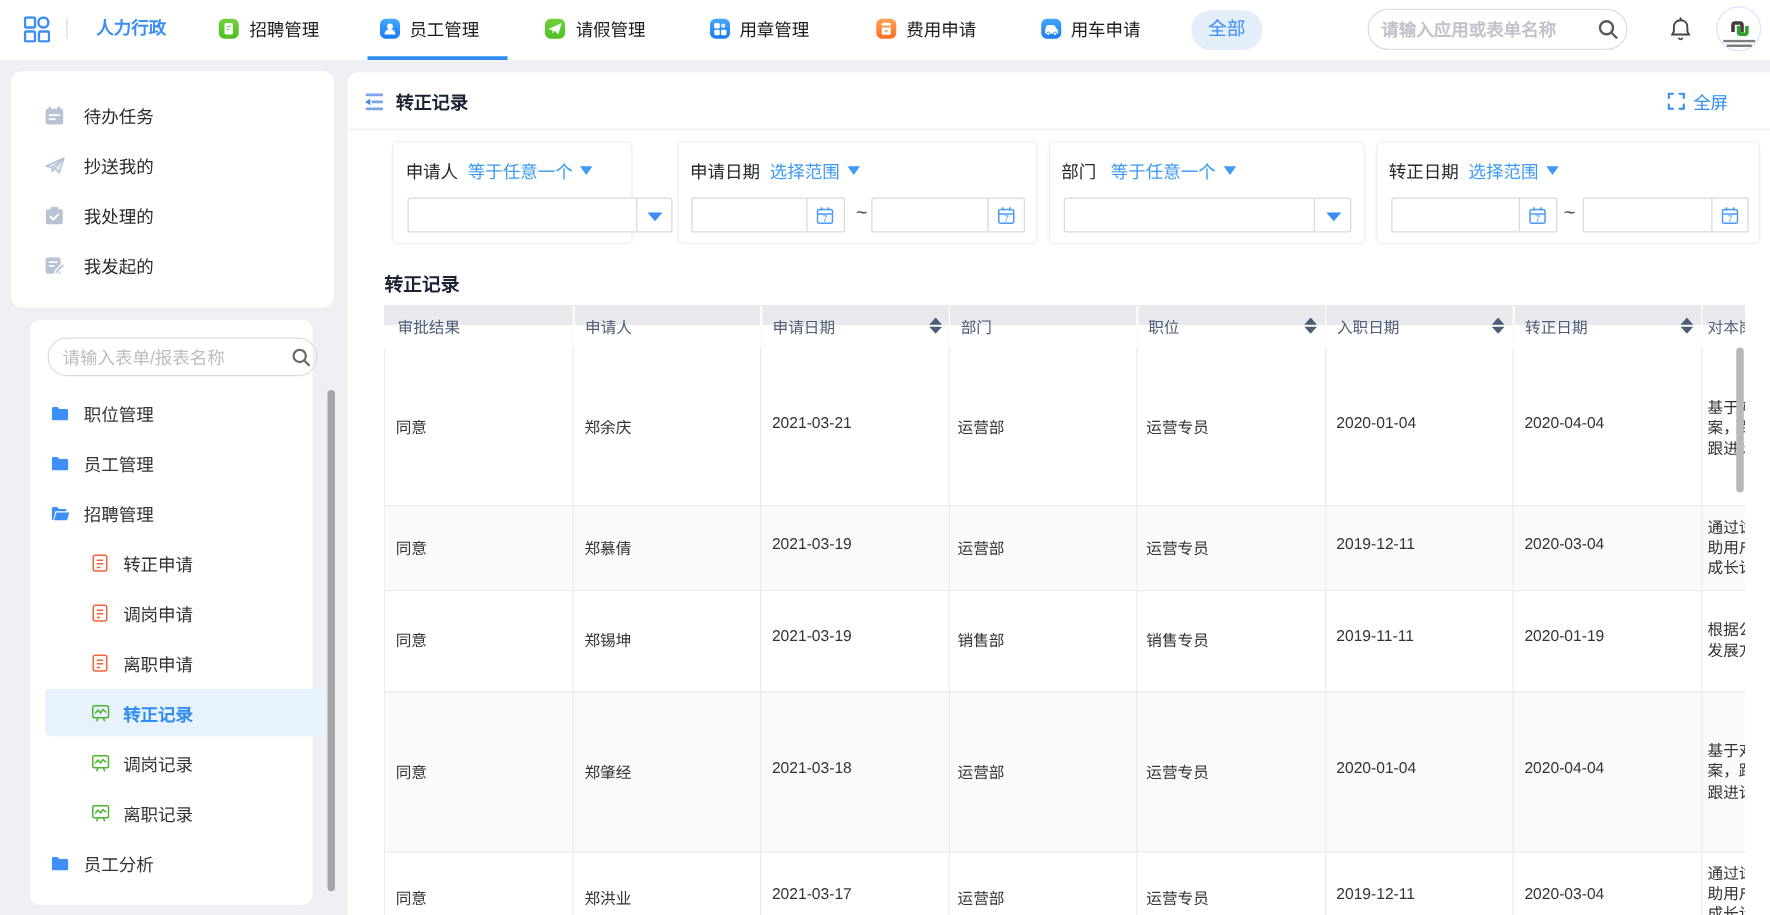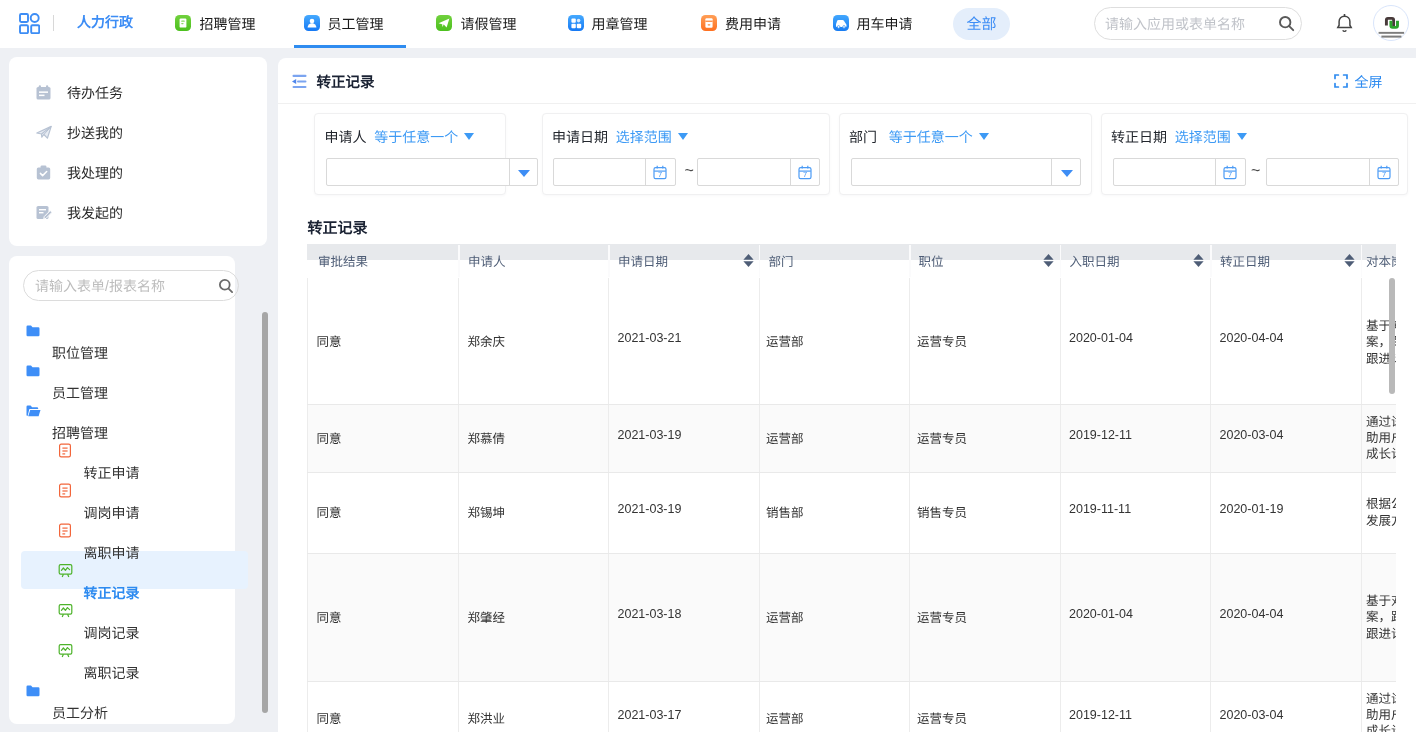--- a/index.html
+++ b/index.html
@@ -7,31 +7,31 @@
 body { font-family:"Liberation Sans",sans-serif; background:#eef0f4; position:relative; }
 #nav { position:absolute; left:0; top:0; width:1416px; height:47.5px; background:#fff; }
 .navtxt { position:absolute; top:12.5px; font-size:14px; color:#1b1b1b; white-space:nowrap; letter-spacing:0; }
 .navico { position:absolute; top:15px; width:16px; height:16px; border-radius:4.5px; }
 .icn { position:absolute; }
 #underline { position:absolute; left:293.5px; top:44.5px; width:112.5px; height:3px; background:#2f8cf0; }
 #apptitle { position:absolute; left:77px; top:11px; font-size:14px; color:#3d8df5; font-weight:700;font-family:Liberation Serif, serif; }
 #navdiv { position:absolute; left:53px; top:15px; width:1px; height:16px; background:#d8d8d8; }
 #pill { position:absolute; left:953px; top:7.5px; width:57px; height:32.5px; background:#e4eefb; border-radius:16.5px; color:#3d8df5; font-size:15px; text-align:center; line-height:31px; }
 #navsearch { position:absolute; left:1094px; top:6.5px; width:208px; height:33.5px; border:1px solid #dedede; border-radius:17px; }
-#navsearch span { position:absolute; left:10px; top:5.5px; font-size:14px; color:#c0c3c9; }
+#navsearch span { position:absolute; left:10px; top:5.5px; font-size:14px; color:#c0c3c9;font-weight:bold; }
 #avatar { position:absolute; left:1373px; top:5px; width:36px; height:36px; border-radius:50%; border:1px solid #d9e5fb; background:#fff; }
 #card1 { position:absolute; left:9px; top:57px; width:258px; height:189px; background:#fff; border-radius:8px; }
-#card2 { position:absolute; left:9px; top:256px; width:226px; height:468px; background:#fff; border-radius:8px; }
+#card2 { position:absolute; left:24px; top:256px; width:226px; height:468px; background:#fff; border-radius:8px; }
 .sideitem { position:absolute; left:0; width:258px; height:40px; }
 .sideitem .txt { position:absolute; left:58px; top:9.5px; font-size:14px; color:#2b2b2b; }
 .sideitem svg { position:absolute; left:26px; top:12px; }
 #sidesearch { position:absolute; left:14px; top:14px; width:216px; height:31px; border:1px solid #dcdcdc; border-radius:16px; }
 #sidesearch span { position:absolute; left:11px; top:4px; font-size:14px; color:#bdbdbd; }
 .tree { position:absolute; left:0; width:258px; height:40px; }
-.tree .txt { position:absolute; top:9.5px; font-size:14px; color:#333;margin-top:21px; }
+.tree .txt { position:absolute; top:9.5px; font-size:14px; color:#333; }
 .l1 .txt { left:43px; } .l2 .txt { left:74.5px; }
 .l1 svg { position:absolute; left:16.5px; top:14px; }
 .l2 svg { position:absolute; left:49px; top:12px; }
 #treesel { position:absolute; left:12px; top:295px; width:227px; height:38px; background:#e7f2fe; border-radius:4px; }
 #sidethumb { position:absolute; left:262px; top:312px; width:6px; height:401px; background:#a6a6a6; border-radius:3px; }
 #main { position:absolute; left:278px; top:58px; width:1138px; height:674px; background:#fff; border-radius:8px 0 0 0; }
 #mainhead { position:absolute; left:0; top:0; width:1138px; height:45.5px; border-bottom:1px solid #f0f0f0; }
 #maintitle { position:absolute; left:38.5px; top:11.5px; font-size:14.5px; font-weight:700; color:#1a2233; }
 #fullscr { position:absolute; left:1076.5px; top:13px; font-size:14px; color:#2e8bf0; }
 .fcard { position:absolute; top:55px; height:82px; background:#fff; border:1px solid #f0f0f1; border-radius:4px; box-shadow:0 1px 3px rgba(20,30,60,0.03); }

